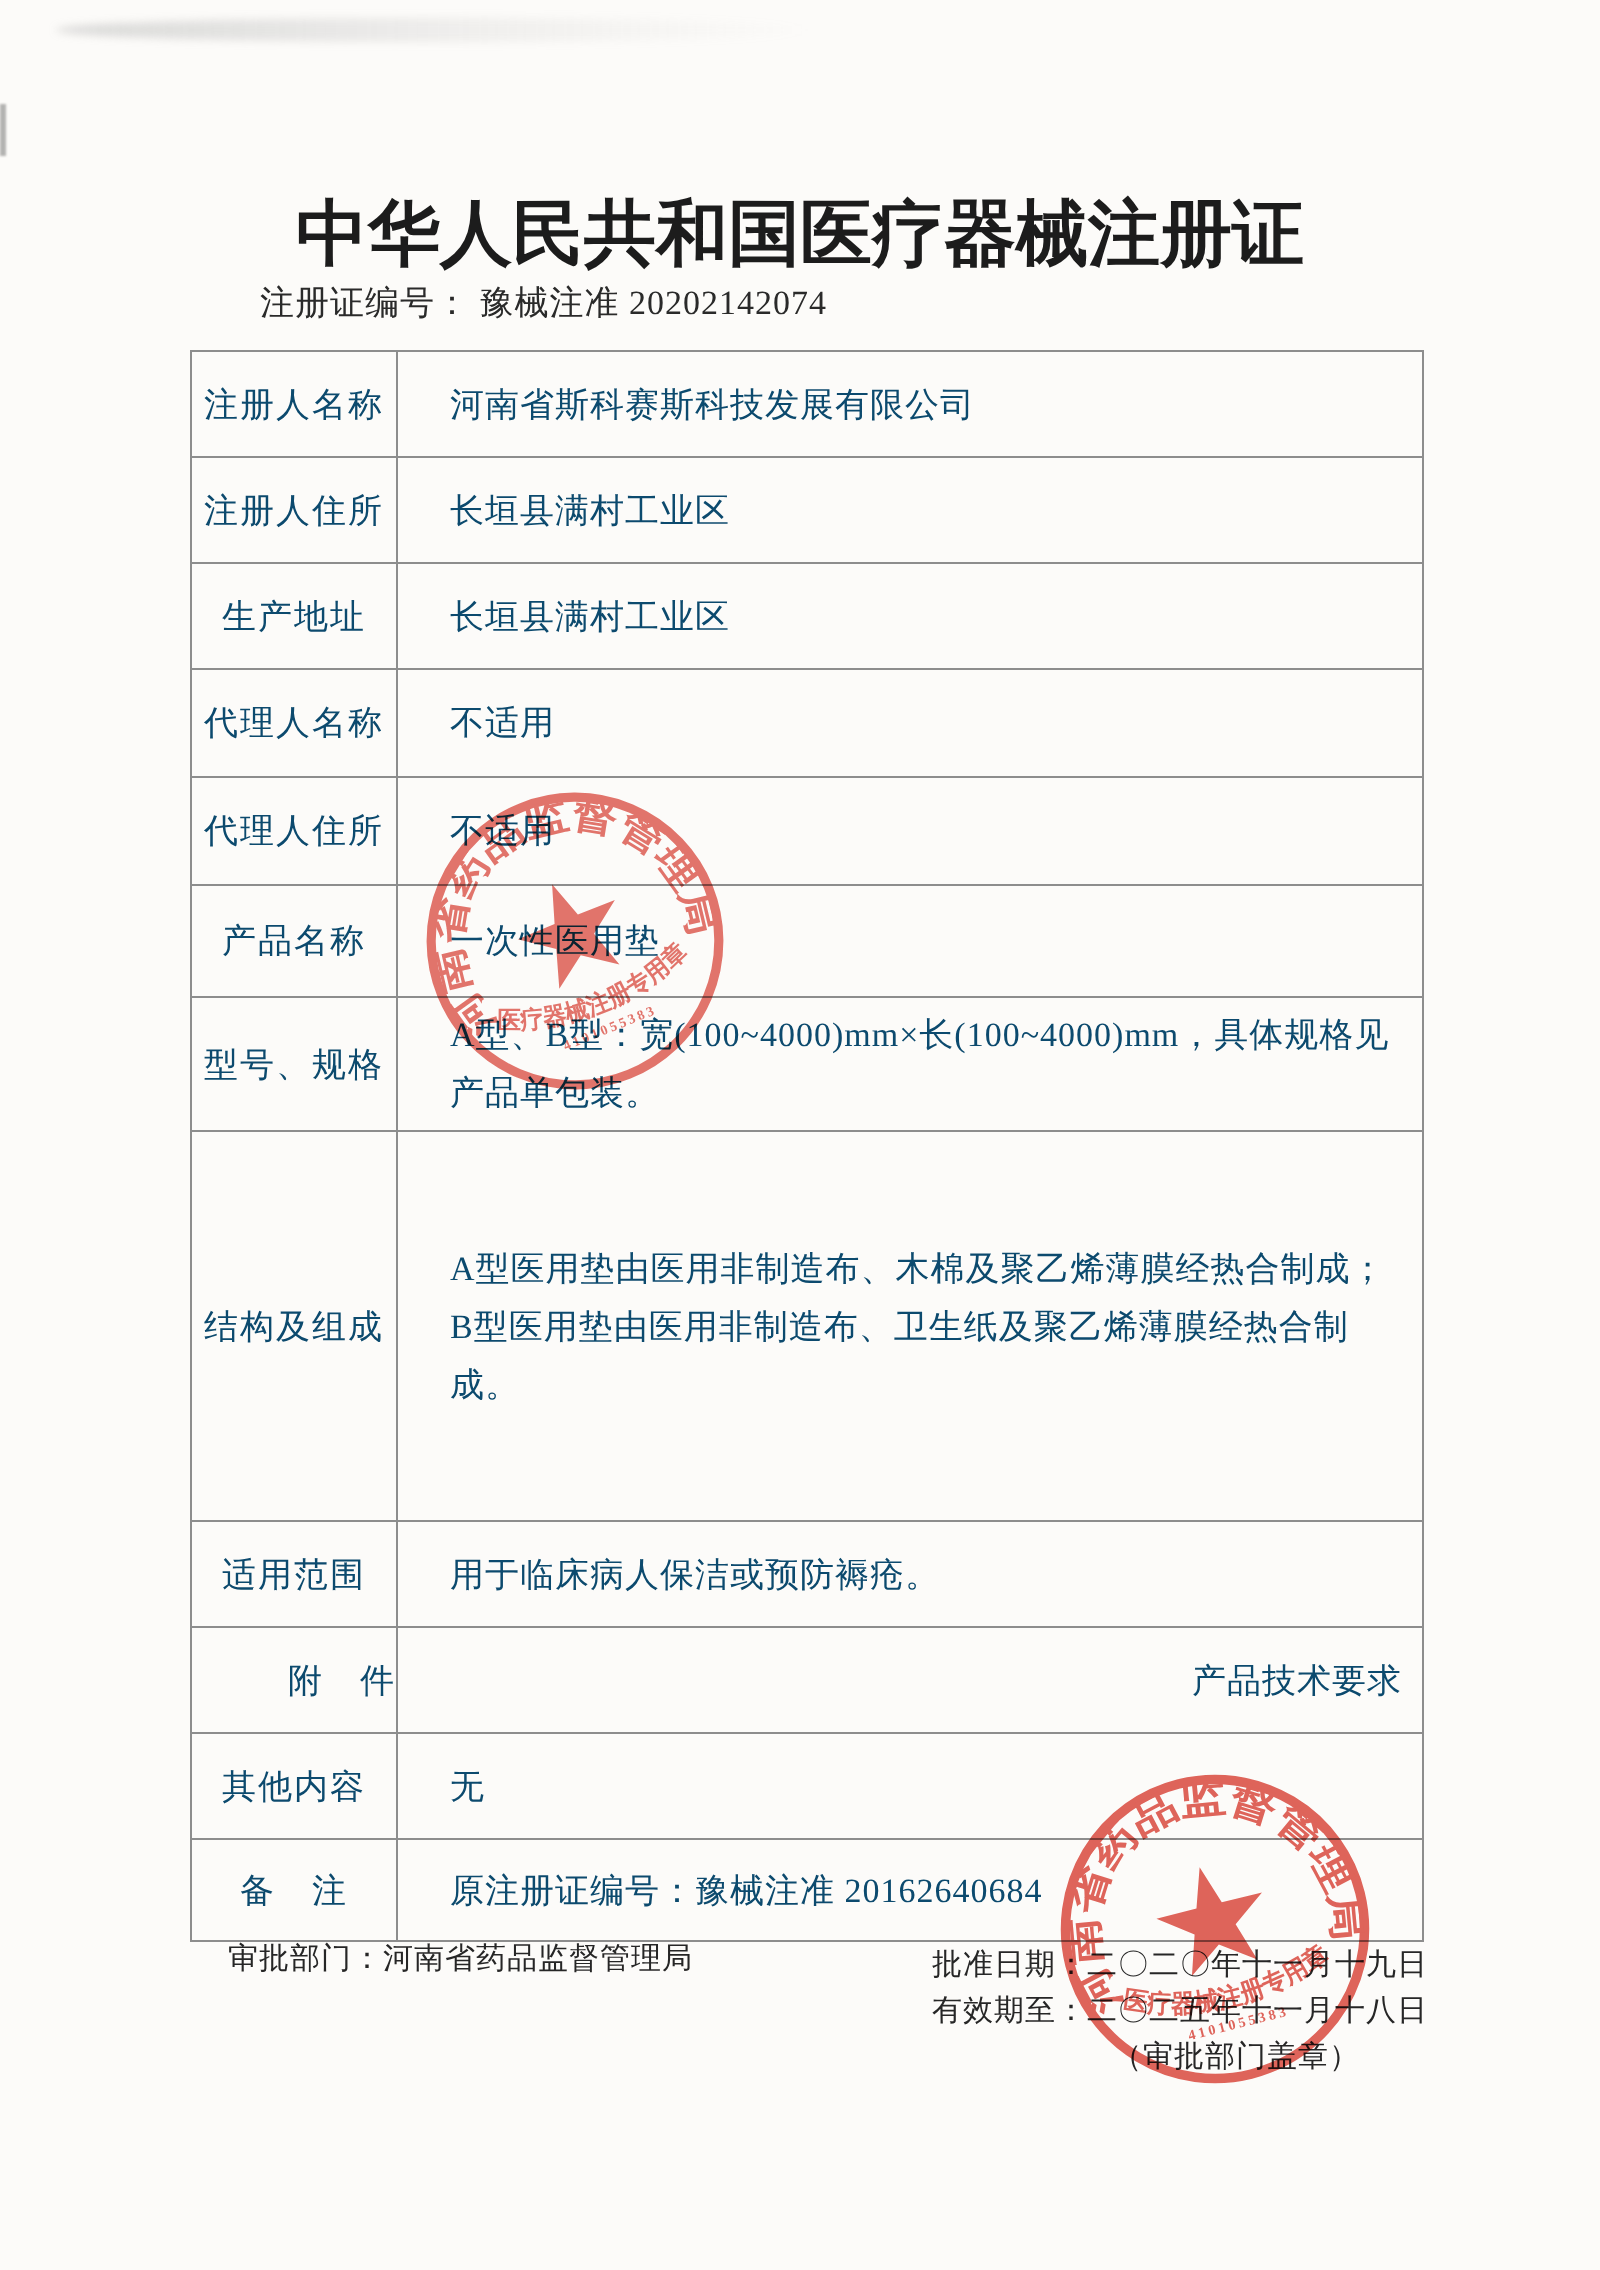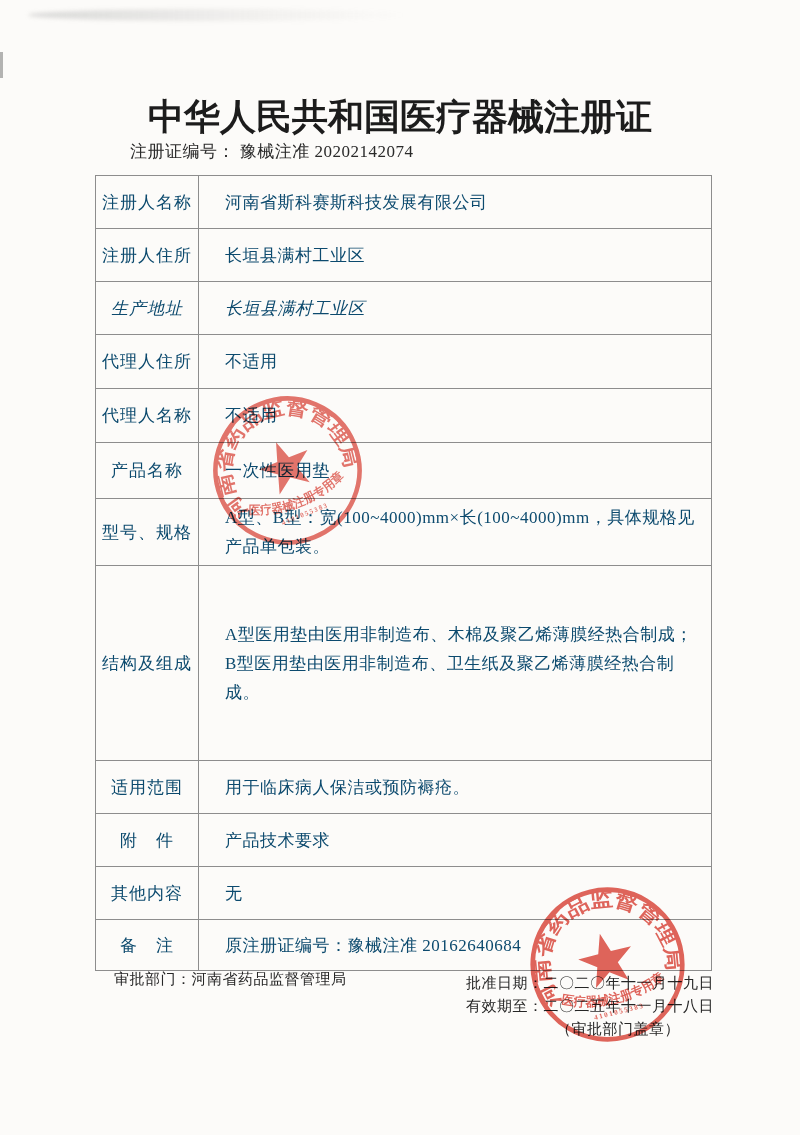--- a/index.html
+++ b/index.html
@@ -48,28 +48,28 @@
     letter-spacing:1px;
   }
   td.cv {
     padding:4px 10px 4px 26px;
     line-height:29px;
     letter-spacing:.5px;
   }
   
   tr:nth-child(1)  td { height:53px; }
   tr:nth-child(2)  td { height:53px; }
-  tr:nth-child(3)  td { height:53px;font-style:italic; }
+  tr:nth-child(3)  td { height:53px; }
   tr:nth-child(4)  td { height:54px; }
   tr:nth-child(5)  td { height:54px; }
   tr:nth-child(6)  td { height:56px; }
   tr:nth-child(7)  td { height:62px; }
   tr:nth-child(8)  td { height:195px; }
   tr:nth-child(9)  td { height:53px; }
-  tr:nth-child(10) td { height:53px; }
+  tr:nth-child(10) td { height:53px;text-align:right; }
   tr:nth-child(11) td { height:53px; }
   tr:nth-child(12) td { height:51px; }
 
   .footer-left {
     position:absolute; top:970px; left:114px;
     font-size:15px; letter-spacing:.5px;
   }
   .footer-right {
     position:absolute; top:972px; left:466px;
     font-size:15px; line-height:23px; letter-spacing:.5px;
@@ -106,25 +106,25 @@
   </tr>
   <tr>
     <td class="cl">注册人住所</td>
     <td class="cv">长垣县满村工业区</td>
   </tr>
   <tr>
     <td class="cl">生产地址</td>
     <td class="cv">长垣县满村工业区</td>
   </tr>
   <tr>
+    <td class="cl">代理人名称</td>
+    <td class="cv">不适用</td>
+  </tr>
+  <tr>
     <td class="cl">代理人住所</td>
-    <td class="cv">不适用</td>
-  </tr>
-  <tr>
-    <td class="cl">代理人名称</td>
     <td class="cv">不适用</td>
   </tr>
   <tr>
     <td class="cl">产品名称</td>
     <td class="cv">一次性医用垫</td>
   </tr>
   <tr>
     <td class="cl">型号、规格</td>
     <td class="cv">A型、B型：宽(100~4000)mm×长(100~4000)mm，具体规格见产品单包装。</td>
   </tr>

